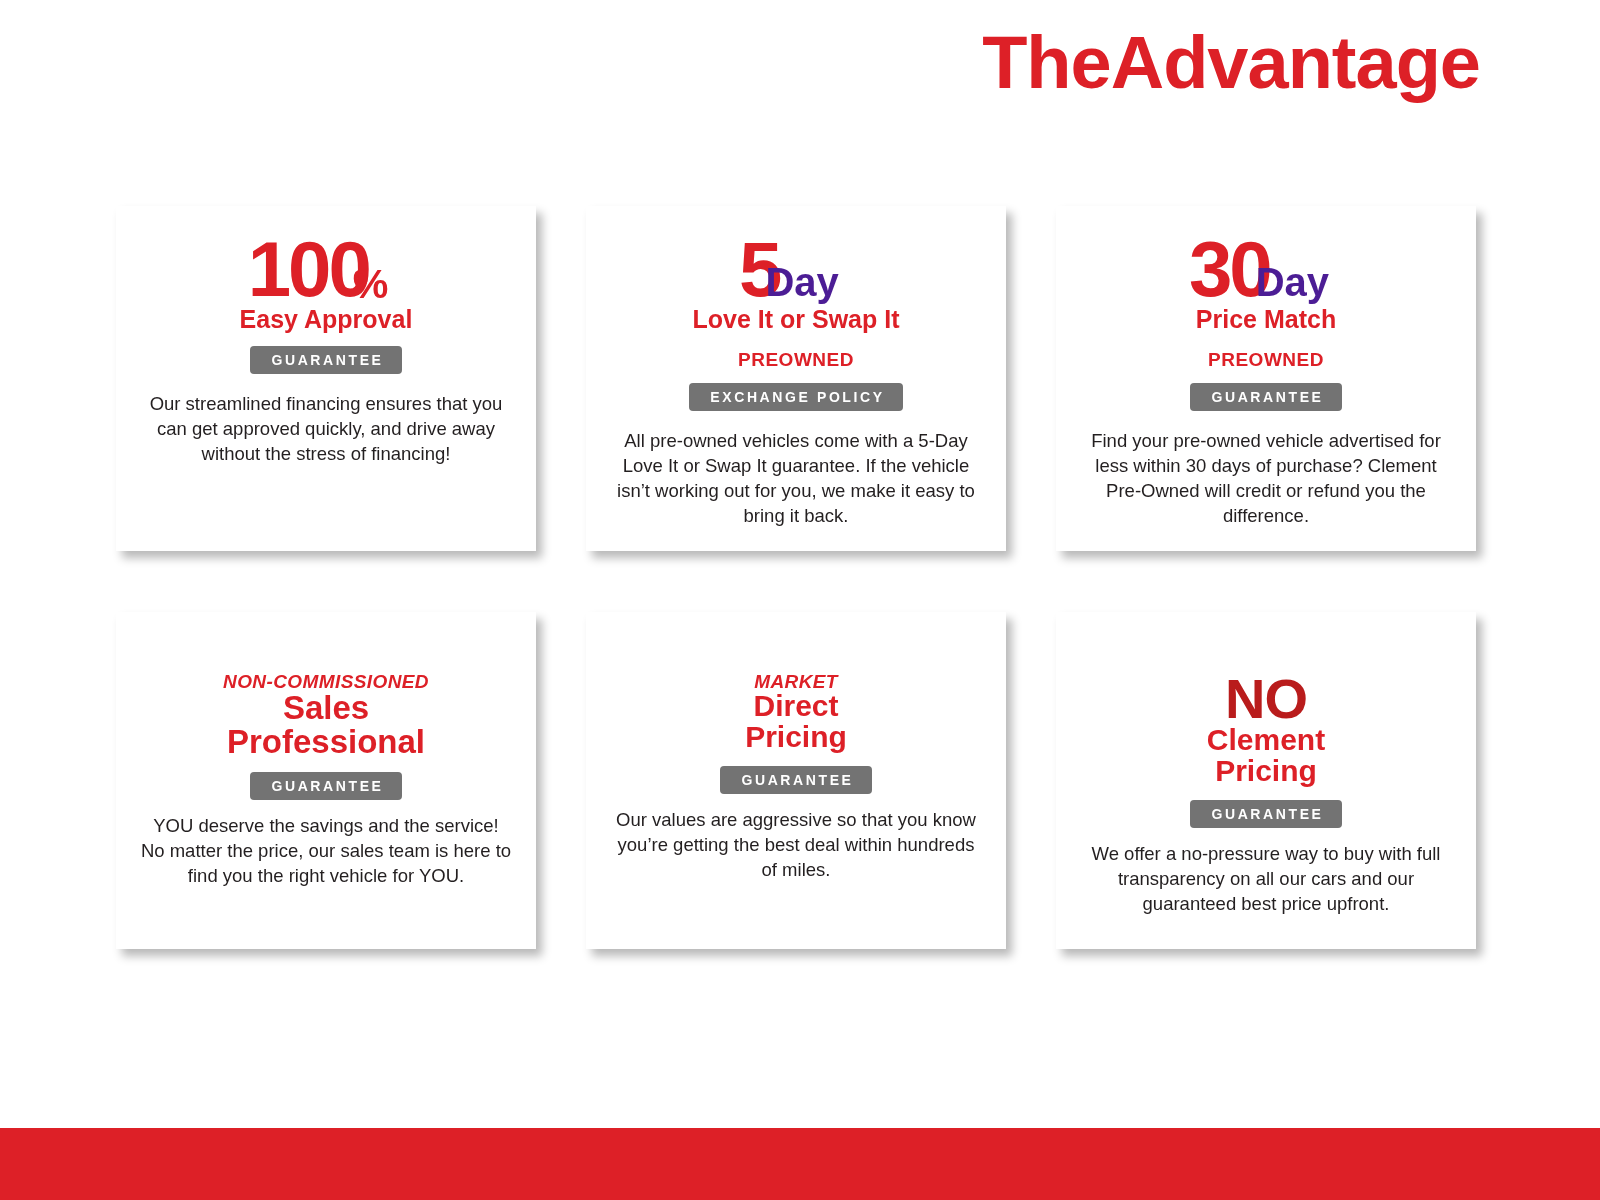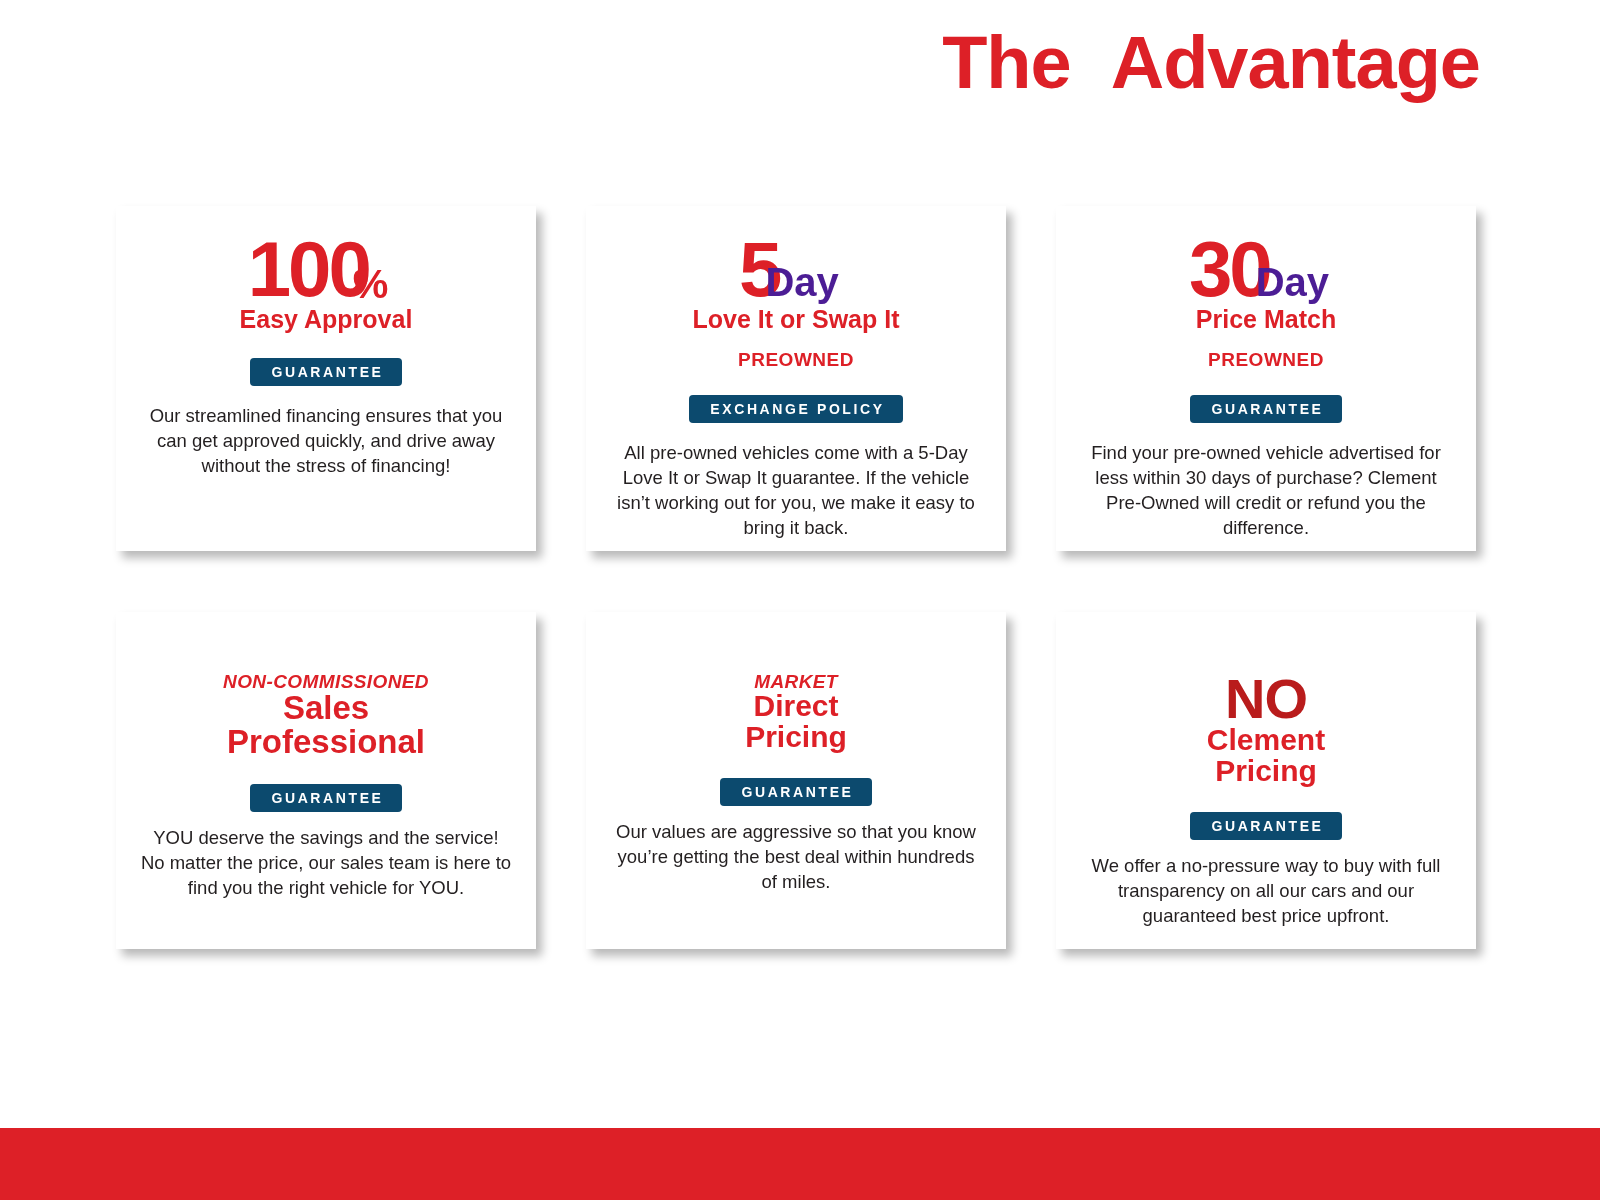--- a/index.html
+++ b/index.html
@@ -15,21 +15,20 @@
     overflow: hidden;
   }
 
   
   .header {
     position: absolute;
     top: 26px;
     right: 120px;
     display: flex;
     align-items: baseline;
-    gap: 40px;
   }
   .header-title-a,
   .header-title-b {
     color: #dd2027;
     font-weight: bold;
     font-size: 74px;
     line-height: 1;
     letter-spacing: -1px;
   }
 
@@ -134,28 +133,28 @@
   }
   .title-md {
     font-size: 30px;
     font-weight: bold;
     color: #dd2027;
     line-height: 1.02;
   }
 
   
   .badge {
-    background: #0c4a6e;
+    background: #737373;
     color: #ffffff;
     font-size: 14px;
     font-weight: bold;
     letter-spacing: 2.6px;
     padding: 6px 18px 6px 21px;
     border-radius: 4px;
-    margin-top: 26px;
+    margin-top: 14px;
     display: inline-block;
     white-space: nowrap;
   }
 
   .body-text {
     margin-top: 18px;
     font-size: 18.5px;
     line-height: 1.35;
     color: #231f20;
     text-align: center;

